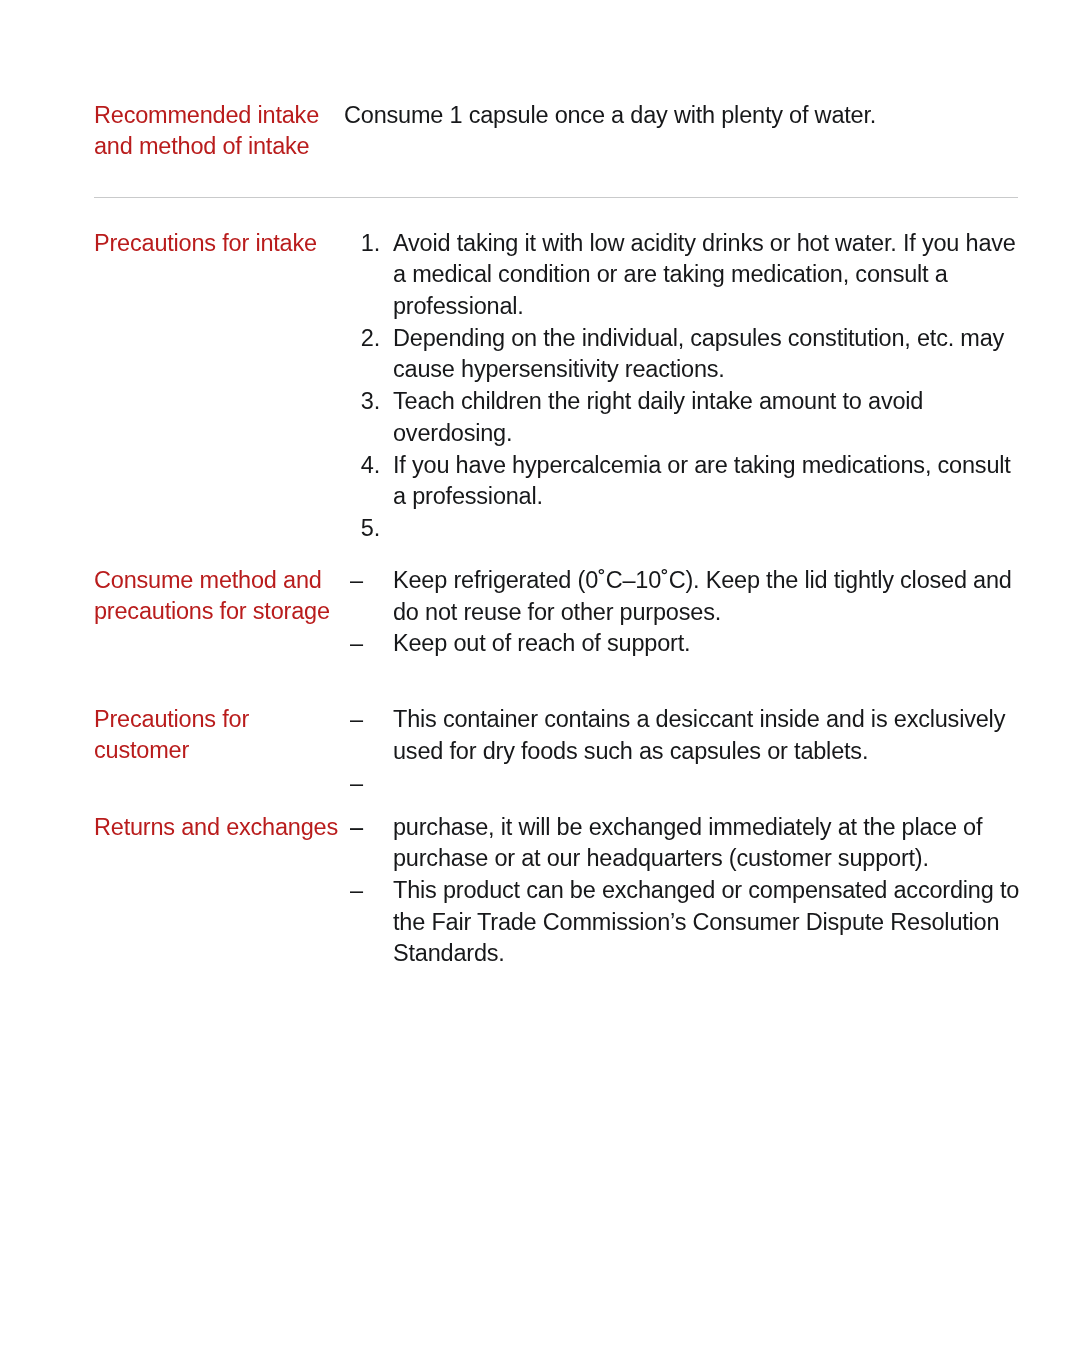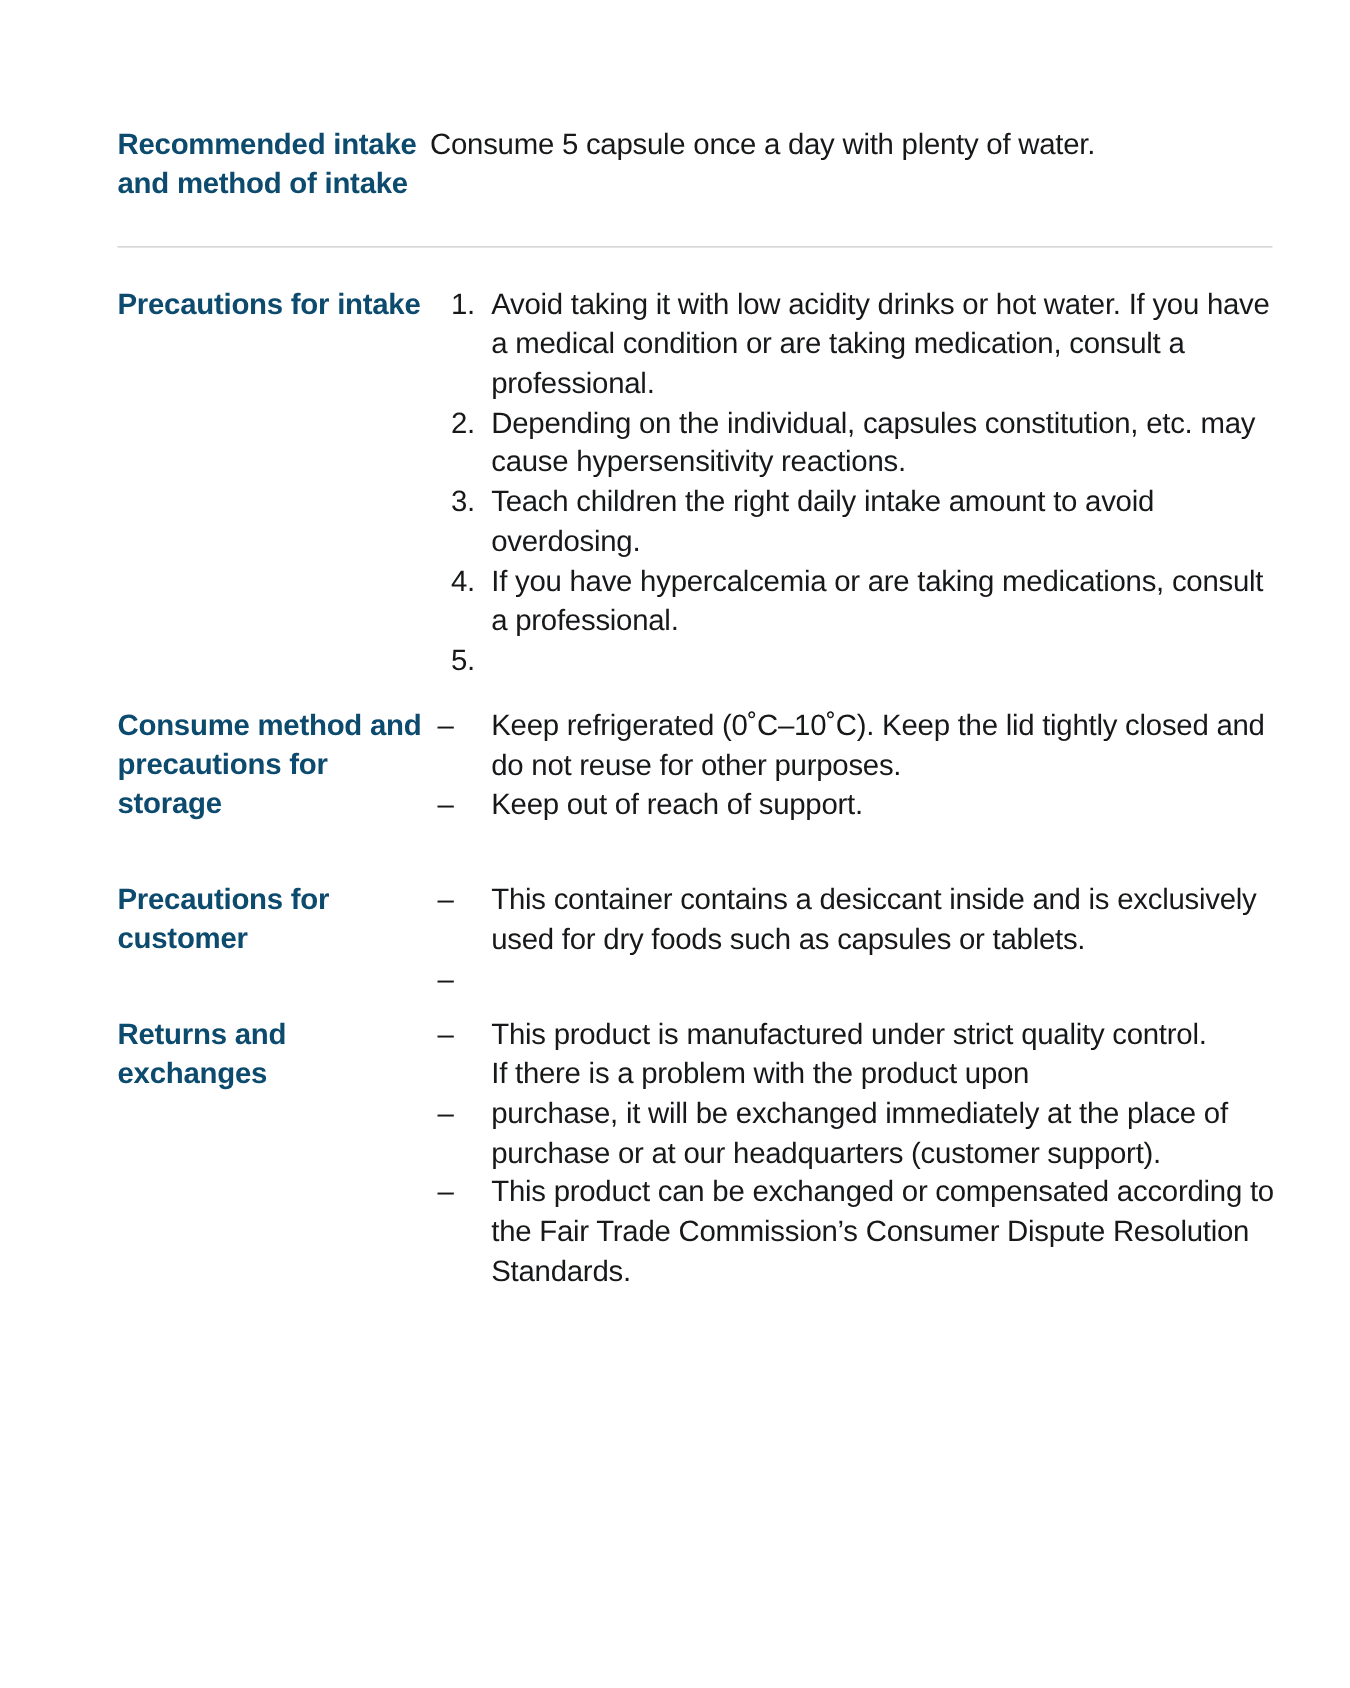--- a/index.html
+++ b/index.html
@@ -21,25 +21,25 @@
     box-sizing: border-box;
     padding: 100px 60px 0 94px;
   }
   .section {
     display: flex;
     align-items: flex-start;
   }
   .label-col {
     width: 248px;
     flex: 0 0 248px;
-    font-weight: bold;
+    font-weight: normal;
     font-size: 23.5px;
     line-height: 1.33;
     letter-spacing: -0.2px;
-    color: #0c4a6e;
+    color: #b91c1c;
   }
   .body-col {
     flex: 1 1 auto;
     font-size: 23.5px;
     line-height: 1.35;
     letter-spacing: -0.2px;
     color: #17181a;
   }
   .plain-text {
     padding-left: 2px;
@@ -85,21 +85,21 @@
   .gap-lg { height: 52px; }
   .gap-md { height: 44px; }
 </style>
 </head>
 <body>
 
 <div class="page">
 
   <div class="section">
     <div class="label-col">Recommended intake and method of intake</div>
-    <div class="body-col plain-text">Consume 5 capsule once a day with plenty of water.</div>
+    <div class="body-col plain-text">Consume 1 capsule once a day with plenty of water.</div>
   </div>
 
   <hr class="divider">
 
   <div class="section">
     <div class="label-col">Precautions for intake</div>
     <div class="body-col">
       <ol class="num-list">
         <li>
           <span class="marker">1.</span>
@@ -160,22 +160,20 @@
   </div>
 
   <div class="gap-md"></div>
 
   <div class="section">
     <div class="label-col">Returns and exchanges</div>
     <div class="body-col">
       <ul class="dash-list">
         <li>
           <span class="marker">–</span>
-          <span style="white-space: pre-line;">This product is manufactured under strict quality control.
-If there is a problem with the product upon</span>
         </li>
         <li>
           <span class="marker">–</span>
           <span>purchase, it will be exchanged immediately at the place of purchase or at our headquarters (customer support).</span>
         </li>
         <li>
           <span class="marker">–</span>
           <span>This product can be exchanged or compensated according to the Fair Trade Commission’s Consumer Dispute Resolution Standards.</span>
         </li>
       </ul>

